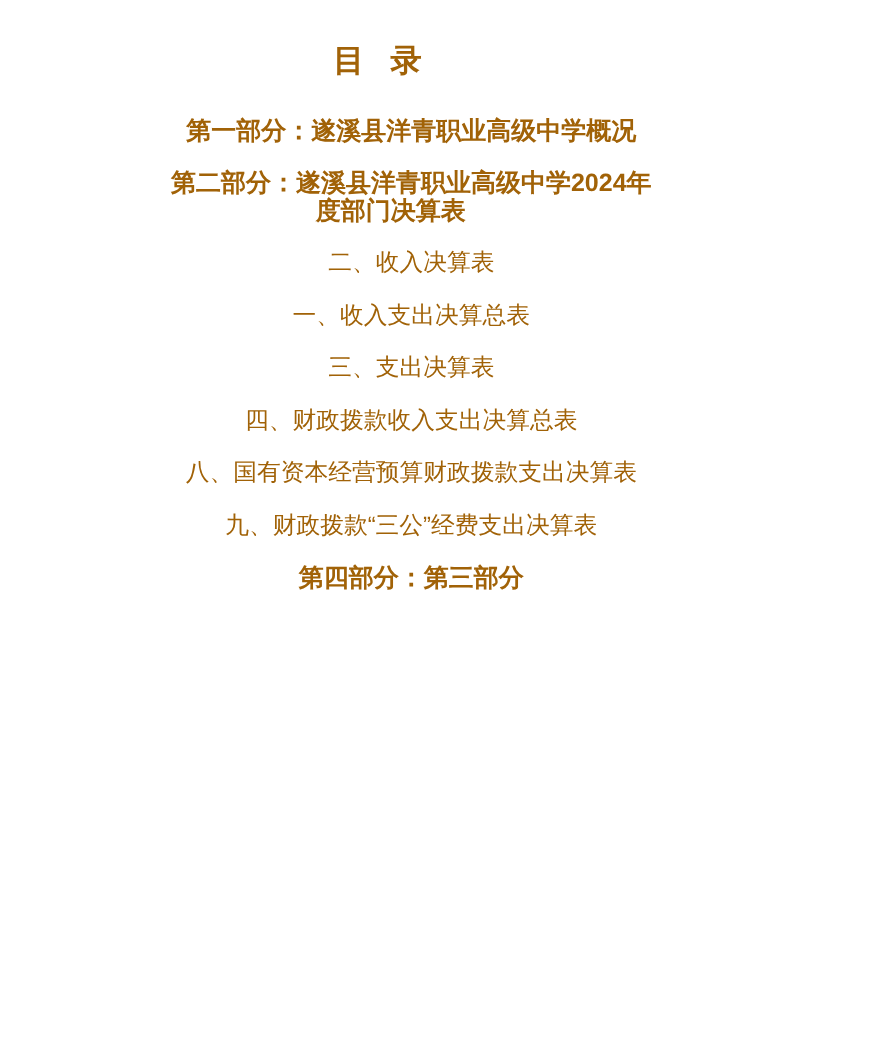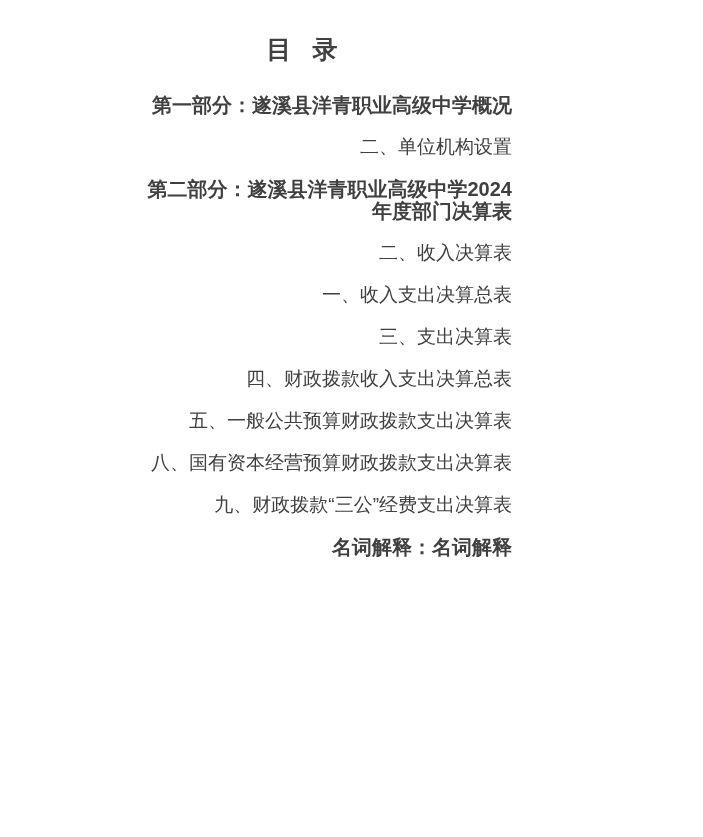--- a/index.html
+++ b/index.html
@@ -6,62 +6,60 @@
     margin: 0;
     padding: 0;
     background: #ffffff;
   }
   .doc {
     position: relative;
     width: 613px;
     height: 837px;
     box-sizing: border-box;
     background: #ffffff;
-    color: #404040;
+    color: #a16207;
     font-family: "Liberation Sans", sans-serif;
     padding: 28px 85px 0 97px;
     overflow: hidden;
   }
   .doc-title {
     font-size: 25px;
     font-weight: 700;
     text-align: center;
     margin: 6px 20px 30px 0;
     word-spacing: 12px;
     letter-spacing: 1px;
     line-height: 30px;
   }
   .para {
     font-size: 19px;
     line-height: 22px;
-    margin: 0 16px 20px 0;
+    margin: 0 0 20px 0;
     text-indent: 33px;
     word-break: break-all;
-    text-align: right;
+    text-align: center;
   }
   .para.heading {
     font-weight: 700;
     font-size: 20px;
   }
 </style>
 </head>
 <body>
 
 <div class="doc">
 
   <div class="doc-title">目 录</div>
 
   <div class="para heading">第一部分：遂溪县洋青职业高级中学概况</div>
-  <div class="para">二、单位机构设置</div>
 
   <div class="para heading">第二部分：遂溪县洋青职业高级中学2024年度部门决算表</div>
   <div class="para">二、收入决算表</div>
   <div class="para">一、收入支出决算总表</div>
   <div class="para">三、支出决算表</div>
   <div class="para">四、财政拨款收入支出决算总表</div>
-  <div class="para">五、一般公共预算财政拨款支出决算表</div>
   <div class="para">八、国有资本经营预算财政拨款支出决算表</div>
   <div class="para">九、财政拨款“三公”经费支出决算表</div>
 
 
-  <div class="para heading">名词解释：名词解释</div>
+  <div class="para heading">第四部分：第三部分</div>
 
 </div>
 
 </body></html>

